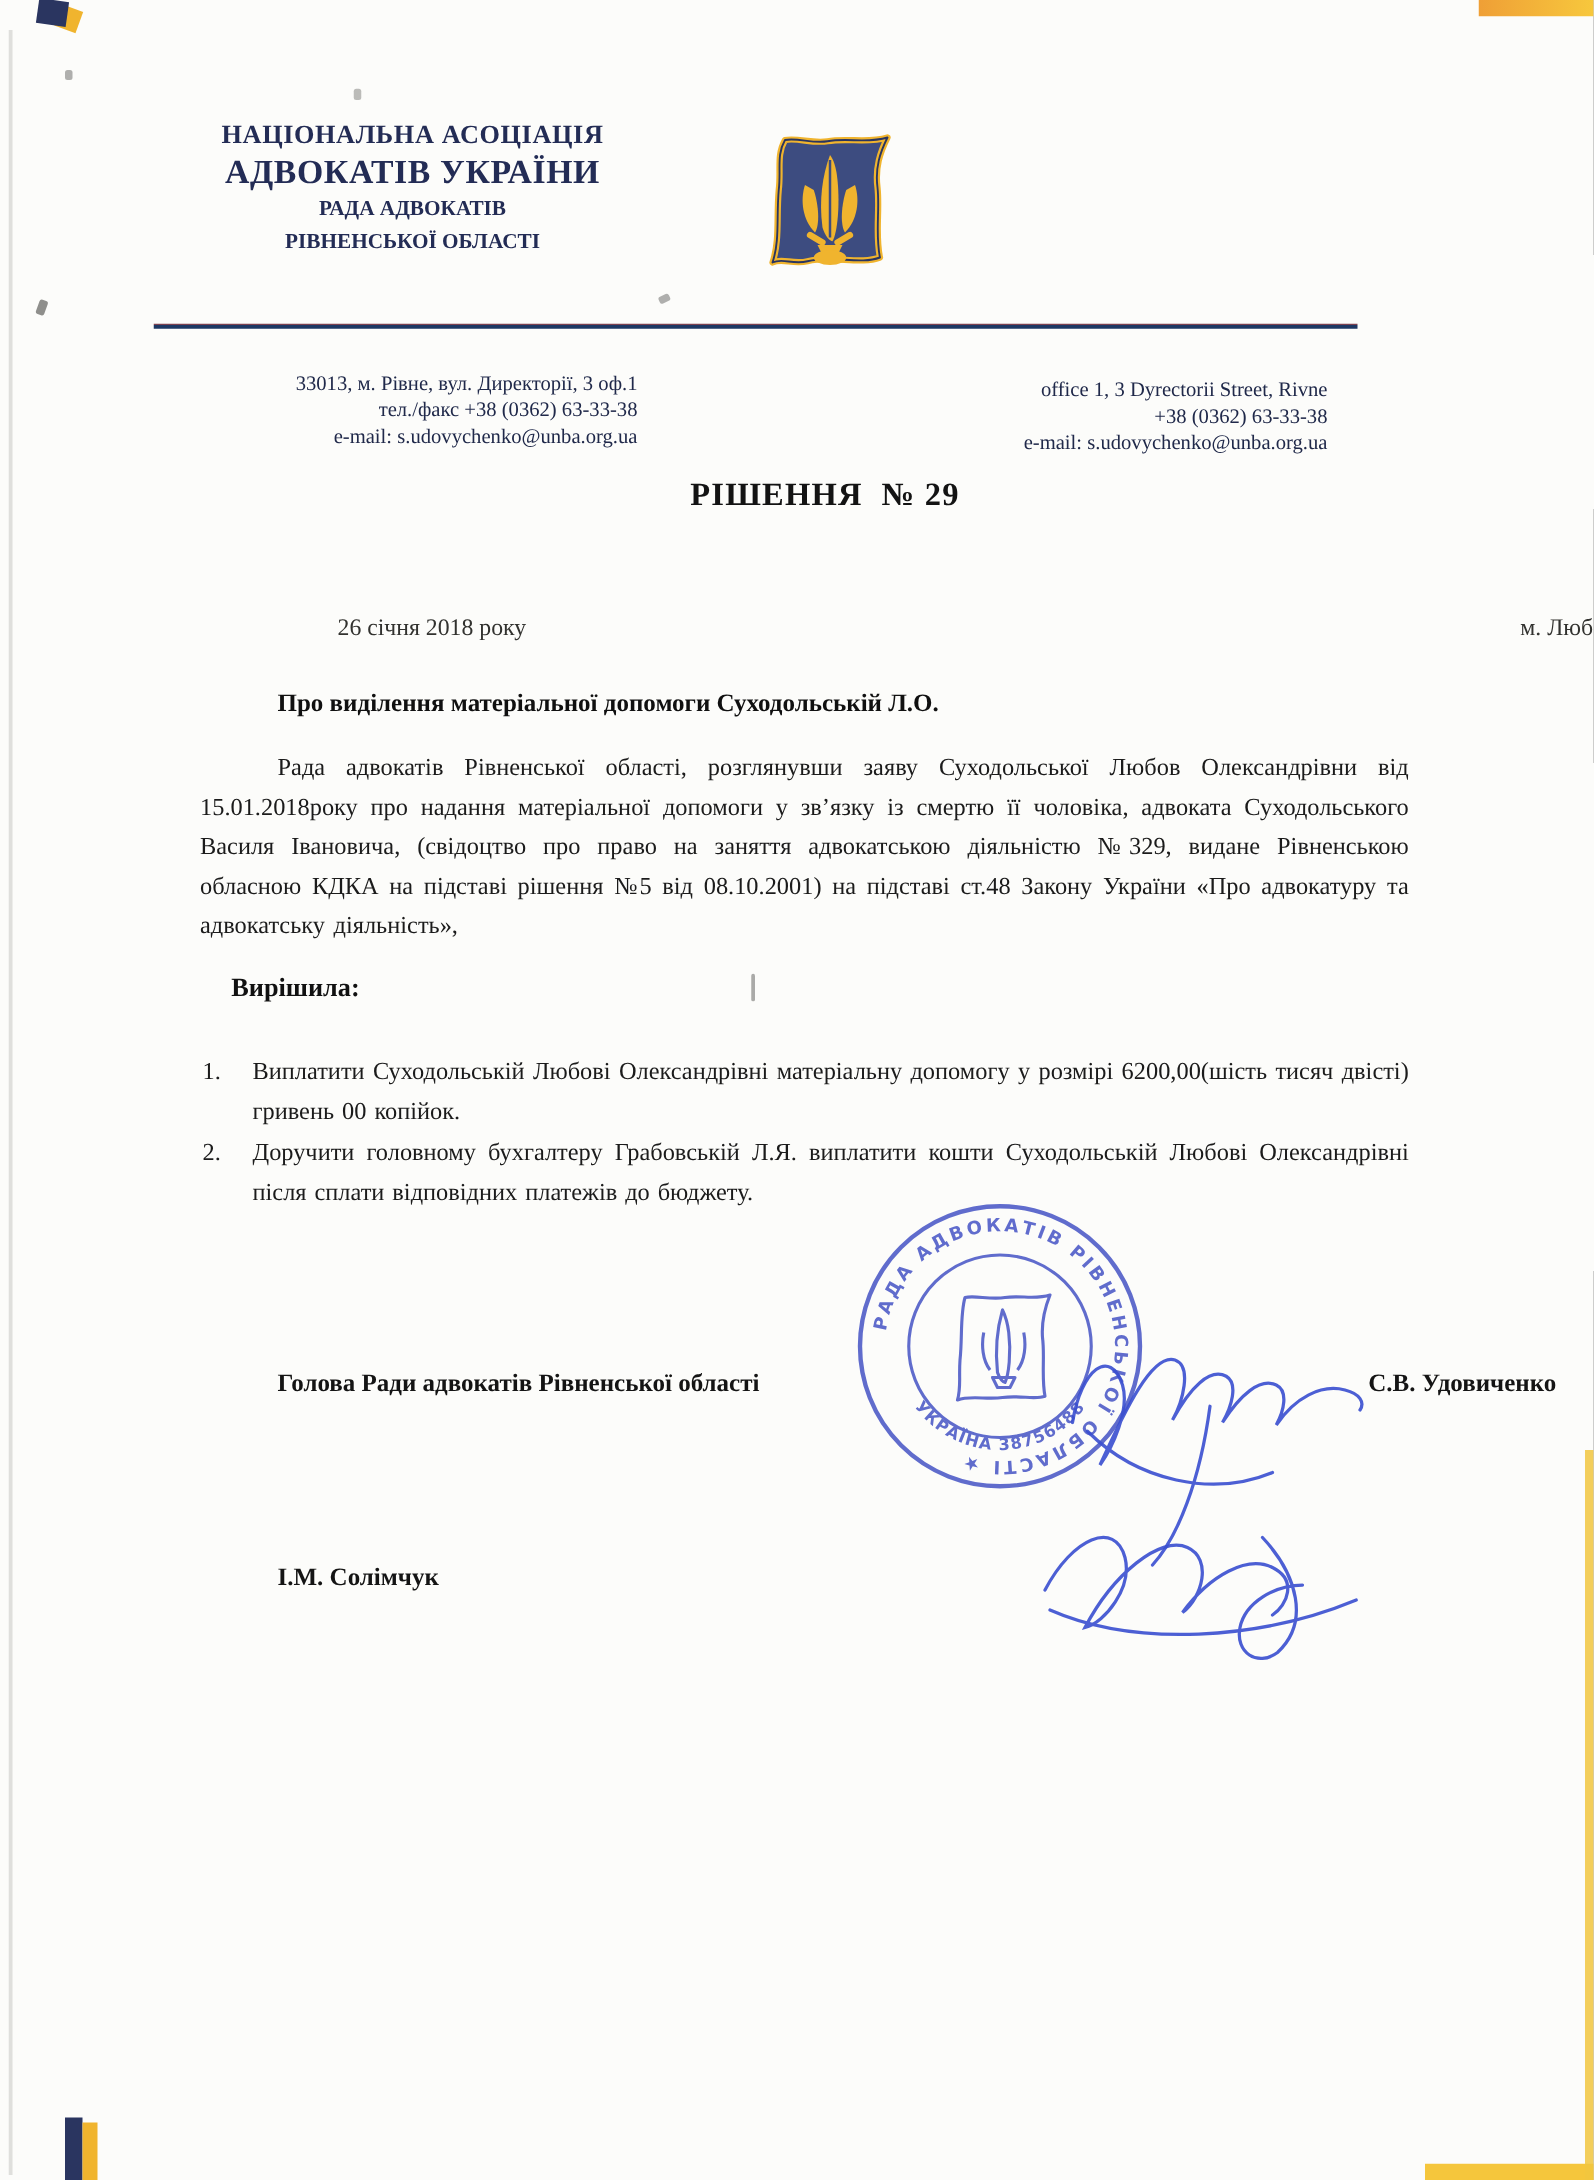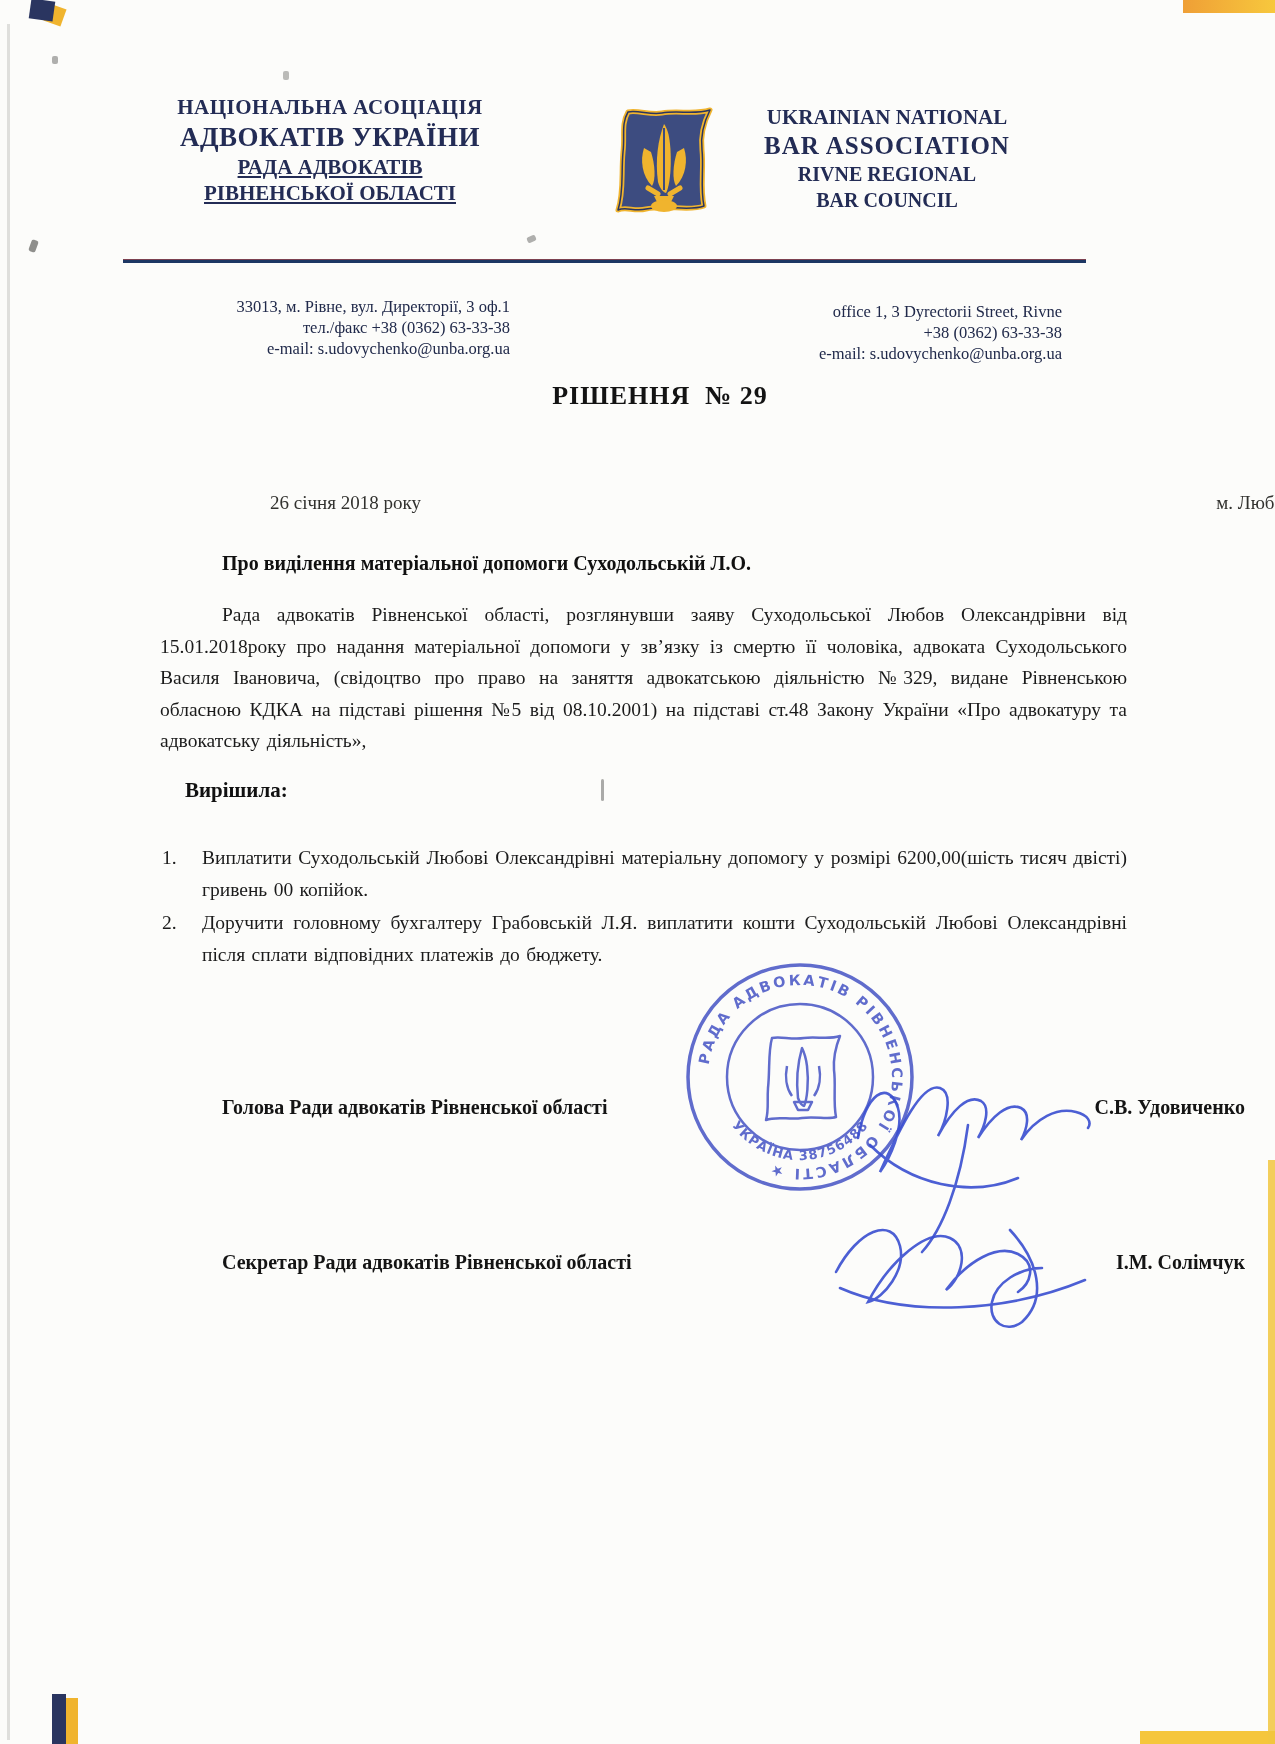--- a/index.html
+++ b/index.html
@@ -5,21 +5,21 @@
   html,body{margin:0;padding:0;background:#8a8a8a;}
   .page{
     position:relative;width:1275px;height:1744px;margin:0 auto;
     background:#fcfcfa;overflow:hidden;
     font-family:"Liberation Serif","DejaVu Serif",serif;color:#1a1a1a;
   }
   
   .org-ua{position:absolute;left:150px;top:94px;width:360px;text-align:center;color:#232c55;font-weight:bold;}
   .org-ua .l1{font-size:21px;line-height:27px;letter-spacing:.5px;}
   .org-ua .l2{font-size:27px;line-height:33px;letter-spacing:.5px;}
-  .org-ua .l3,.org-ua .l4{font-size:21px;line-height:26px;text-decoration:underline;}
+  .org-ua .l3,.org-ua .l4{font-size:17px;line-height:26px;}
   .org-en{position:absolute;left:712px;top:104px;width:350px;text-align:center;color:#232c55;font-weight:bold;}
   .org-en .l1{font-size:21px;line-height:26px;}
   .org-en .l2{font-size:25px;line-height:31px;letter-spacing:1px;}
   .org-en .l3,.org-en .l4{font-size:20px;line-height:26px;}
   .logo{position:absolute;left:598px;top:96px;width:132px;height:142px;}
   .rule{position:absolute;left:123px;top:259px;width:963px;height:4px;
         background:linear-gradient(#7c4150 25%,#1d3763 25%);}
   .addr{position:absolute;text-align:right;font-size:16.5px;line-height:21px;color:#20294a;}
   .addr-ua{left:150px;top:296px;width:360px;}
   .addr-en{left:712px;top:301px;width:350px;}
@@ -103,26 +103,20 @@
 
       <path d="M46,52 C42,64 44,80 54,90 C58,84 57,68 53,56 Z" fill="#f0b42e"></path>
       <path d="M86,52 C90,64 88,80 78,90 C74,84 75,68 79,56 Z" fill="#f0b42e"></path>
       <path d="M50,92 L60,98 M82,92 L72,98" stroke="#f0b42e" stroke-width="5" stroke-linecap="round"></path>
 
       <path d="M56,100 L76,100 L72,108 L60,108 Z" fill="#f0b42e"></path>
       <ellipse cx="66" cy="110" rx="13" ry="6" fill="#f0b42e"></ellipse>
     </svg>
   </div>
 
-  <div class="org-en">
-    <div class="l1">UKRAINIAN NATIONAL</div>
-    <div class="l2">BAR ASSOCIATION</div>
-    <div class="l3">RIVNE REGIONAL</div>
-    <div class="l4">BAR COUNCIL</div>
-  </div>
 
   <div class="rule"></div>
 
   <div class="addr addr-ua">
     <div>33013, м. Рівне, вул. Директорії, 3 оф.1</div>
     <div>тел./факс  +38 (0362) 63-33-38</div>
     <div>e-mail: s.udovychenko@unba.org.ua</div>
   </div>
   <div class="addr addr-en">
     <div>office 1, 3 Dyrectorii Street, Rivne</div>
@@ -146,21 +140,20 @@
   <div class="res-list">
     <div class="res-item">Виплатити Суходольській Любові Олександрівні матеріальну допомогу у розмірі 6200,00(шість тисяч двісті) гривень 00 копійок.</div>
     <div class="res-item">Доручити головному бухгалтеру Грабовській Л.Я. виплатити кошти Суходольській Любові Олександрівні після сплати відповідних платежів до бюджету.</div>
   </div>
 
   <div class="sig-row sig-row-1">
     <span>Голова Ради адвокатів Рівненської області</span>
     <span>С.В. Удовиченко</span>
   </div>
   <div class="sig-row sig-row-2">
-    <span>Секретар Ради адвокатів Рівненської області</span>
     <span>І.М. Солімчук</span>
   </div>
 
   <div class="overlay">
     <svg width="600" height="420" viewBox="0 0 600 420">
       <g opacity="0.85">
         <circle cx="260" cy="147" r="112" fill="none" stroke="#4553c5" stroke-width="3.5"></circle>
         <circle cx="260" cy="147" r="73" fill="none" stroke="#4553c5" stroke-width="2.5"></circle>
         <defs>
           <path id="ringPath" d="M 168 147 A 92 92 0 1 1 352 147 A 92 92 0 1 1 168 147"></path>

